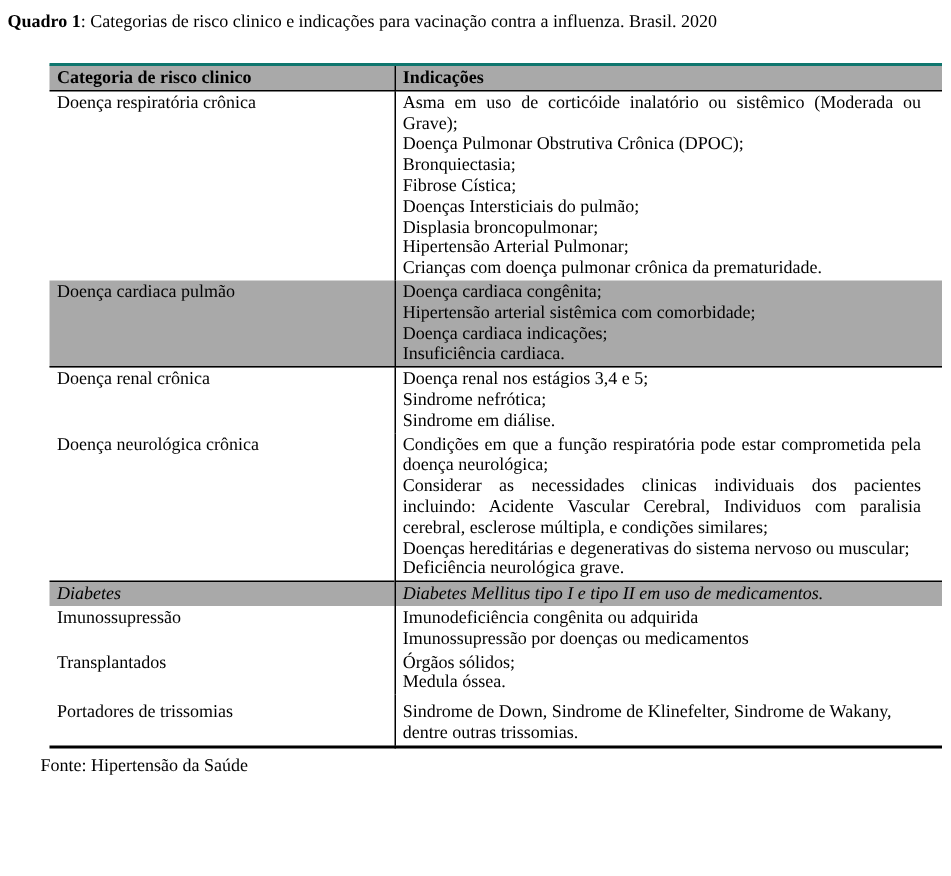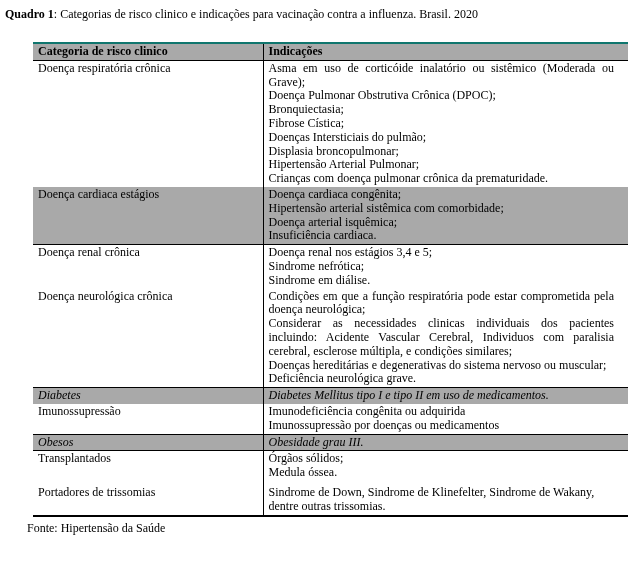--- a/index.html
+++ b/index.html
@@ -54,25 +54,25 @@
             <div>Doença Pulmonar Obstrutiva Crônica (DPOC);</div>
             <div>Bronquiectasia;</div>
             <div>Fibrose Cística;</div>
             <div>Doenças Intersticiais do pulmão;</div>
             <div>Displasia broncopulmonar;</div>
             <div>Hipertensão Arterial Pulmonar;</div>
             <div>Crianças com doença pulmonar crônica da prematuridade.</div>
           </td>
         </tr>
         <tr class="shaded bb">
-          <td class="cat">Doença cardiaca estágios</td>
+          <td class="cat">Doença cardiaca pulmão</td>
           <td class="ind">
             <div>Doença cardiaca congênita;</div>
             <div>Hipertensão arterial sistêmica com comorbidade;</div>
-            <div>Doença arterial isquêmica;</div>
+            <div>Doença cardiaca indicações;</div>
             <div>Insuficiência cardiaca.</div>
           </td>
         </tr>
         <tr class="">
           <td class="cat">Doença renal crônica</td>
           <td class="ind">
             <div>Doença renal nos estágios 3,4 e 5;</div>
             <div>Sindrome nefrótica;</div>
             <div>Sindrome em diálise.</div>
           </td>
@@ -92,26 +92,20 @@
             <div>Diabetes Mellitus tipo I e tipo II em uso de medicamentos.</div>
           </td>
         </tr>
         <tr class="">
           <td class="cat">Imunossupressão</td>
           <td class="ind">
             <div>Imunodeficiência congênita ou adquirida</div>
             <div>Imunossupressão por doenças ou medicamentos</div>
           </td>
         </tr>
-        <tr class="shaded bt bb">
-          <td class="cat">Obesos</td>
-          <td class="ind">
-            <div>Obesidade grau III.</div>
-          </td>
-        </tr>
         <tr class="">
           <td class="cat">Transplantados</td>
           <td class="ind">
             <div>Órgãos sólidos;</div>
             <div>Medula óssea.</div>
           </td>
         </tr>
         <tr class="gap">
           <td class="cat">Portadores de trissomias</td>
           <td class="ind">

